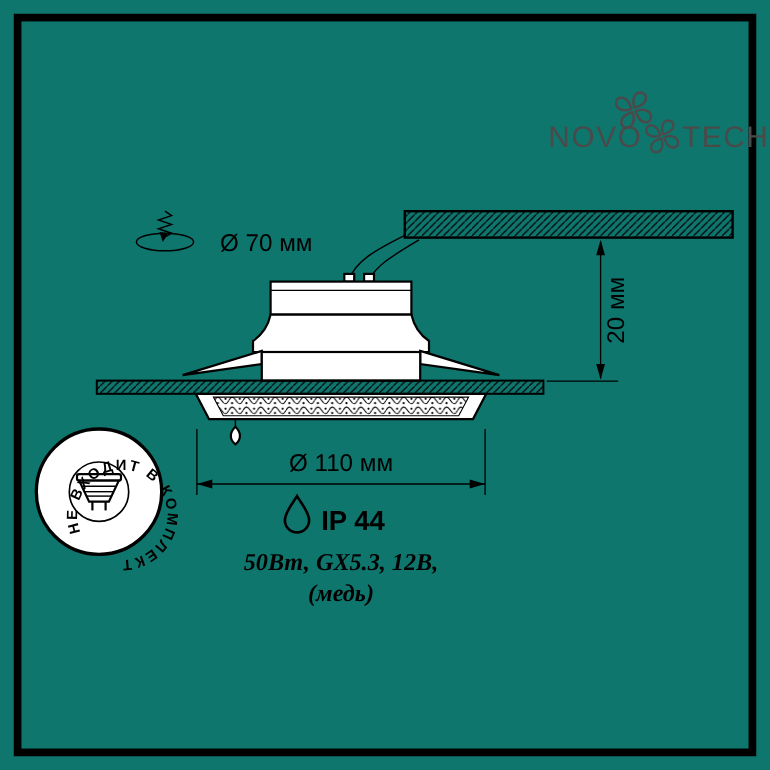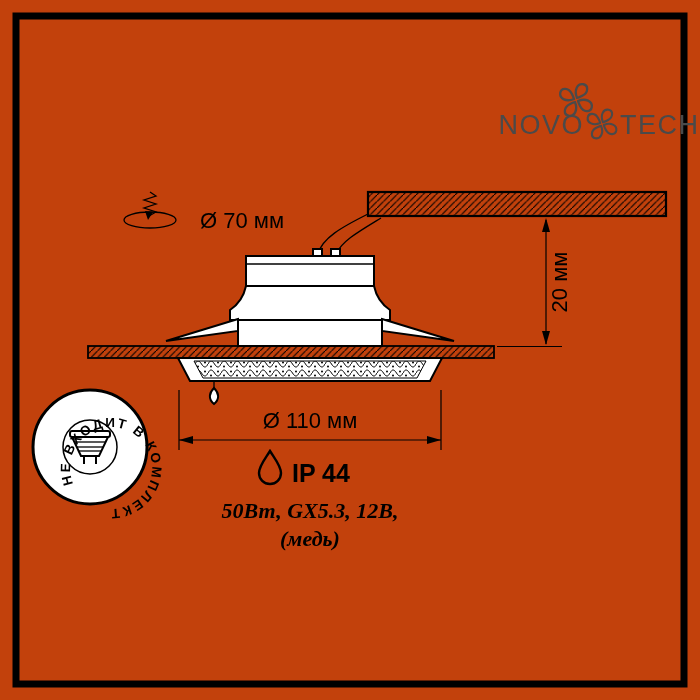--- a/index.html
+++ b/index.html
@@ -1,19 +1,19 @@
 <!DOCTYPE html>
 <html><head>
 <meta charset="utf-8">
 <style>
   html, body { margin: 0; padding: 0; background: #e8e8e8; }
   .stage {
     width: 700px; height: 700px;
     position: relative;
-    background: #c2410c;
+    background: #0f766e;
     overflow: hidden;
     font-family: "Liberation Sans", sans-serif;
   }
   svg { display: block; }
 
   .outline   { fill: #ffffff; stroke: #000; stroke-width: 2; }
   .thin      { fill: none; stroke: #000; stroke-width: 1.3; }
   .dimline   { fill: none; stroke: #000; stroke-width: 1.2; }
   .arrow     { fill: #000; stroke: none; }
 

